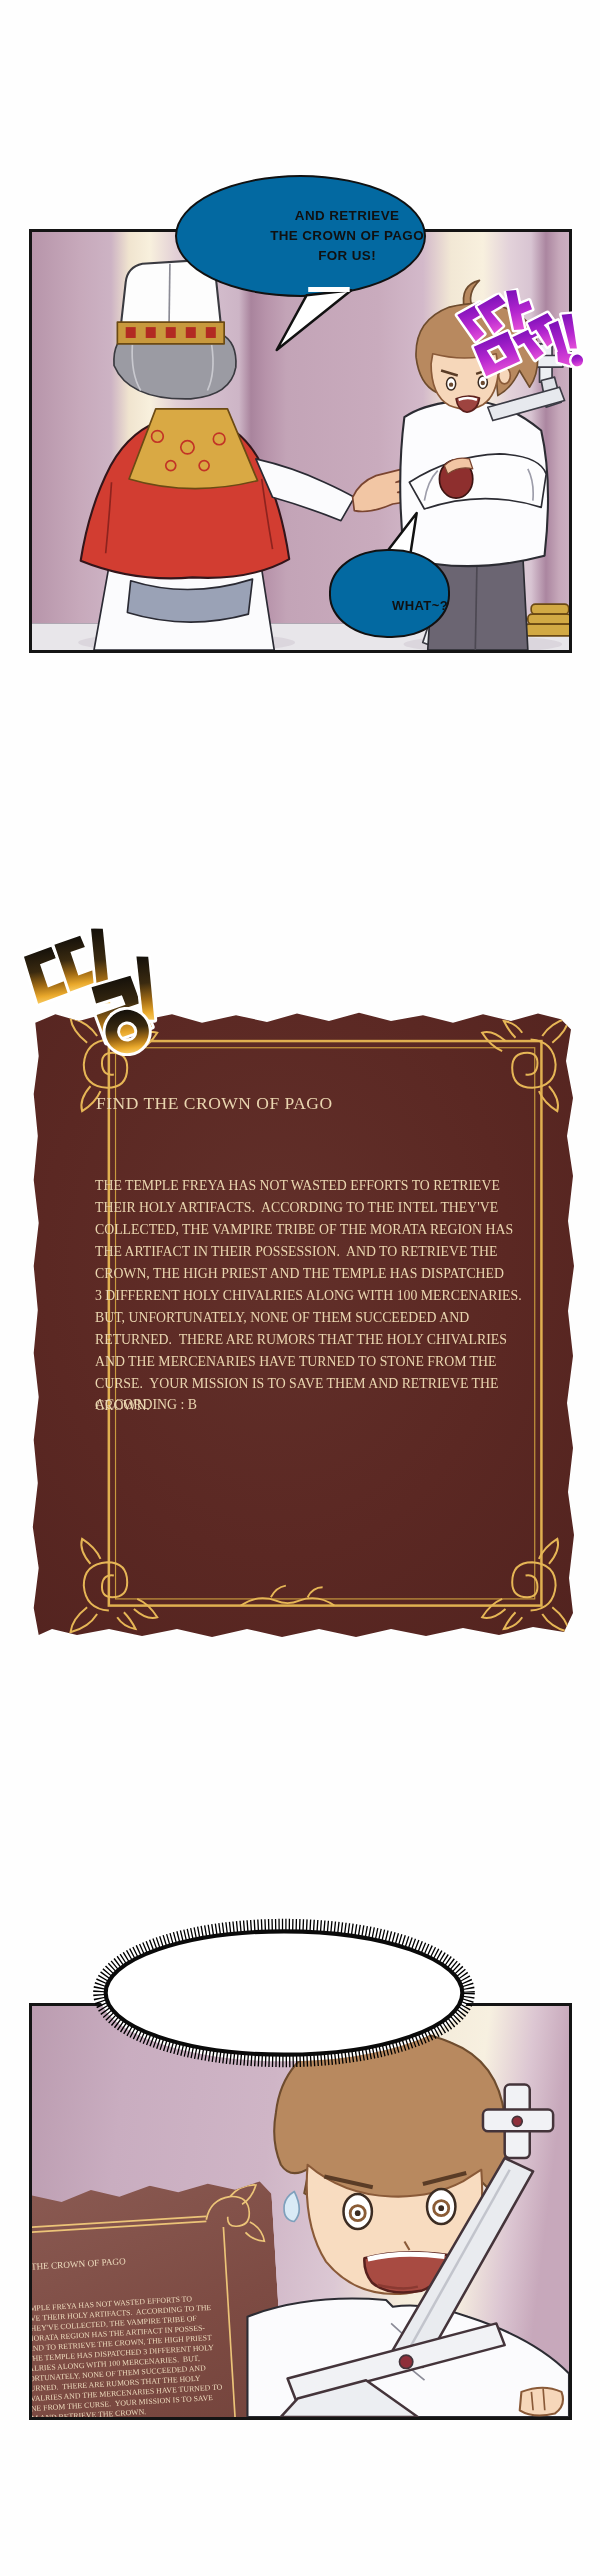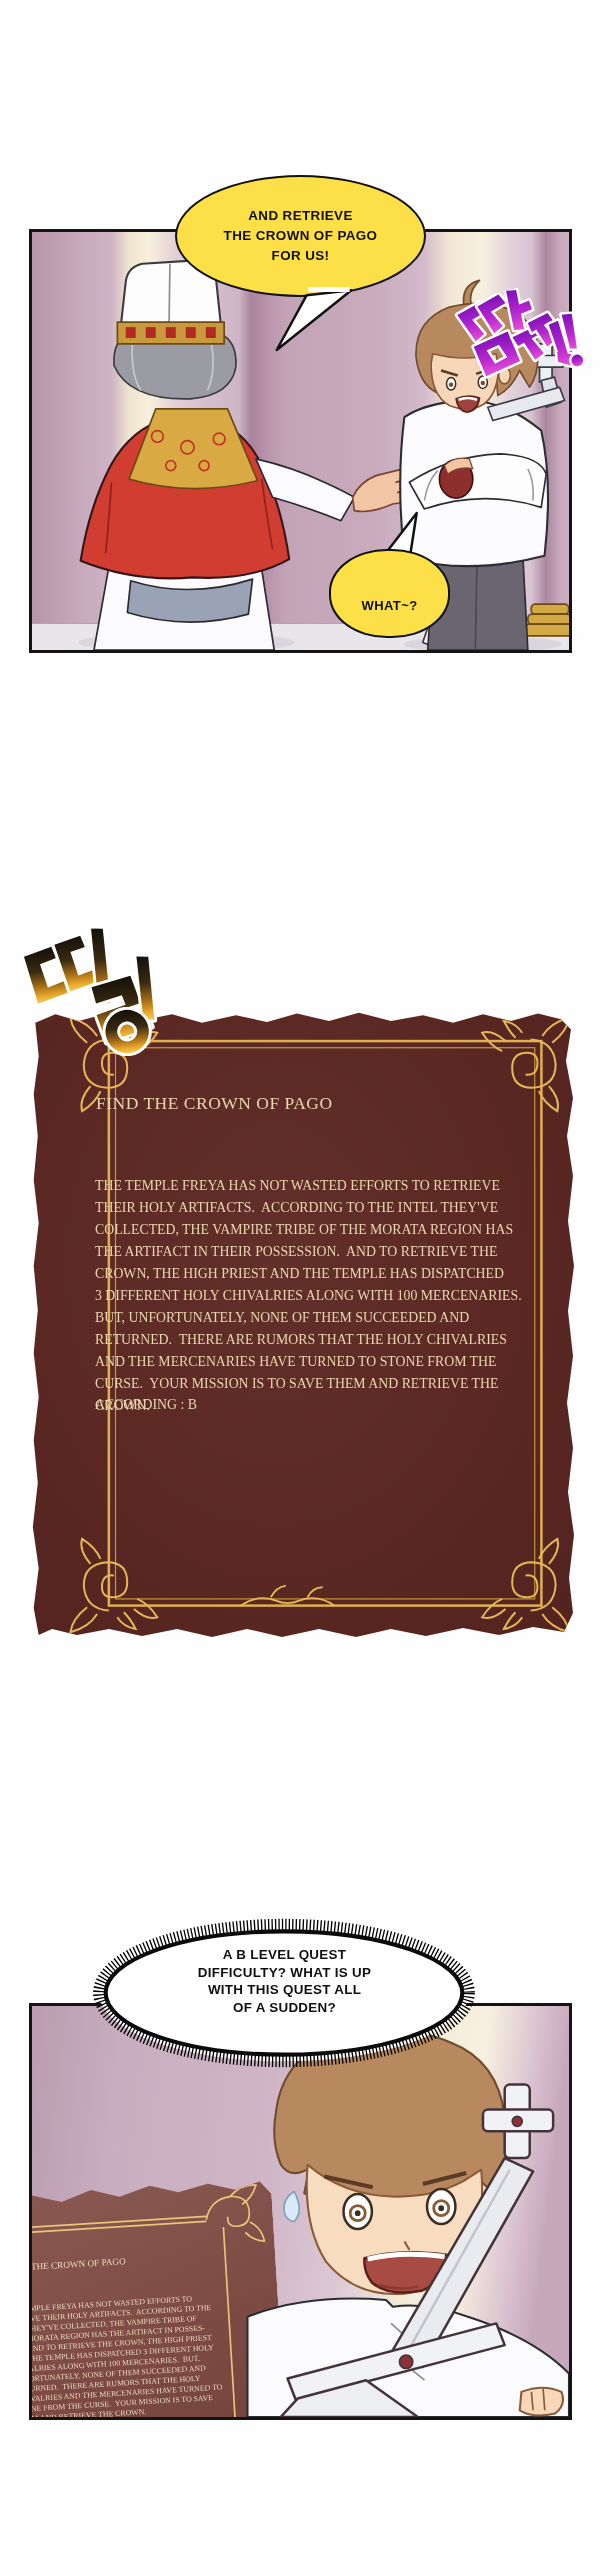--- a/index.html
+++ b/index.html
@@ -14,22 +14,22 @@
       #a9849d 219px,#b793aa 234px,#c3a4b7 255px,#c9abbd 346px,#d3b9ca 391px,
       #f2e8d5 419px,#f8f0de 451px,#e3d2da 477px,#d8c4d2 499px,#ab86a0 514px,
       #c6a8ba 527px,#cbb0c1 537px);}
   #p1-floor{position:absolute;left:0;top:391px;width:537px;height:27.5px;
     background:#e8e6ea;border-top:1.7px solid #aea7b2;}
   
   #p2-wall{position:absolute;left:0;top:0;width:537px;height:411px;
     background:linear-gradient(97deg,#bb9cb0 0px,#c9adc0 100px,#cfb5c6 250px,
       #dcc8d4 334px,#f4ebda 401px,#f7f0e0 455px,#dcc6d2 501px,#c7a8bb 537px);}
   
-  .bubble{position:absolute;background:#fde047;border:2.9px solid #111;
-    border-radius:50%;display:flex;align-items:center;justify-content:center;
+  .bubble{position:absolute;background:#0369a1;border:2.9px solid #111;
+    border-radius:50%;display:flex;align-items:center;justify-content:flex-end;
     text-align:center;color:#101010;font-weight:bold;}
   .bubble-text{white-space:pre-wrap;line-height:20px;font-size:13.4px;letter-spacing:0.4px;}
   
   #quest-window{position:absolute;left:32px;top:1011px;width:542px;height:628px;
     background:radial-gradient(ellipse at 45% 40%, #62302a 0%, #5b2823 55%, #52231f 100%);
     box-shadow:0 0 22px 11.7px rgba(247,236,214,.95);
     clip-path:polygon(3.3px 11.7px,23.4px 3.3px,47px 10px,77px 1.7px,107px 10px,140px 3.3px,170px 11.7px,
       204px 4.2px,235px 11px,265px 2.5px,297px 10px,327px 1.7px,359px 10px,391px 4.2px,421px 11.7px,
       451px 3.3px,479px 10px,506px 2.5px,529px 8.3px,539px 18.4px,534px 50px,541px 87px,535px 125px,
       541px 165px,536px 210px,542px 255px,536px 300px,541px 345px,535px 392px,541px 437px,
@@ -295,20 +295,16 @@
         <path d="M598,462 L600,484 M612,458 L614,484" stroke="#8a5a38" stroke-width="2" fill="none"></path>
       </g>
     </svg>
   </div>
 
   <div class="abs" style="left:88px;top:1918px;width:392px;height:150px;">
     <svg width="392" height="150" viewBox="0 0 470 180">
       <ellipse cx="235" cy="90" rx="222" ry="82" fill="#ffffff" stroke="#000" stroke-width="14" stroke-dasharray="1.6 2.6"></ellipse>
       <ellipse cx="235" cy="90" rx="214" ry="74" fill="#ffffff" stroke="#0a0a0a" stroke-width="5"></ellipse>
     </svg>
-    <div id="shock-bubble-text">A B LEVEL QUEST
-DIFFICULTY? WHAT IS UP
-WITH THIS QUEST ALL
-OF A SUDDEN?</div>
   </div>
 
 </div>
 
 
 </body></html>

